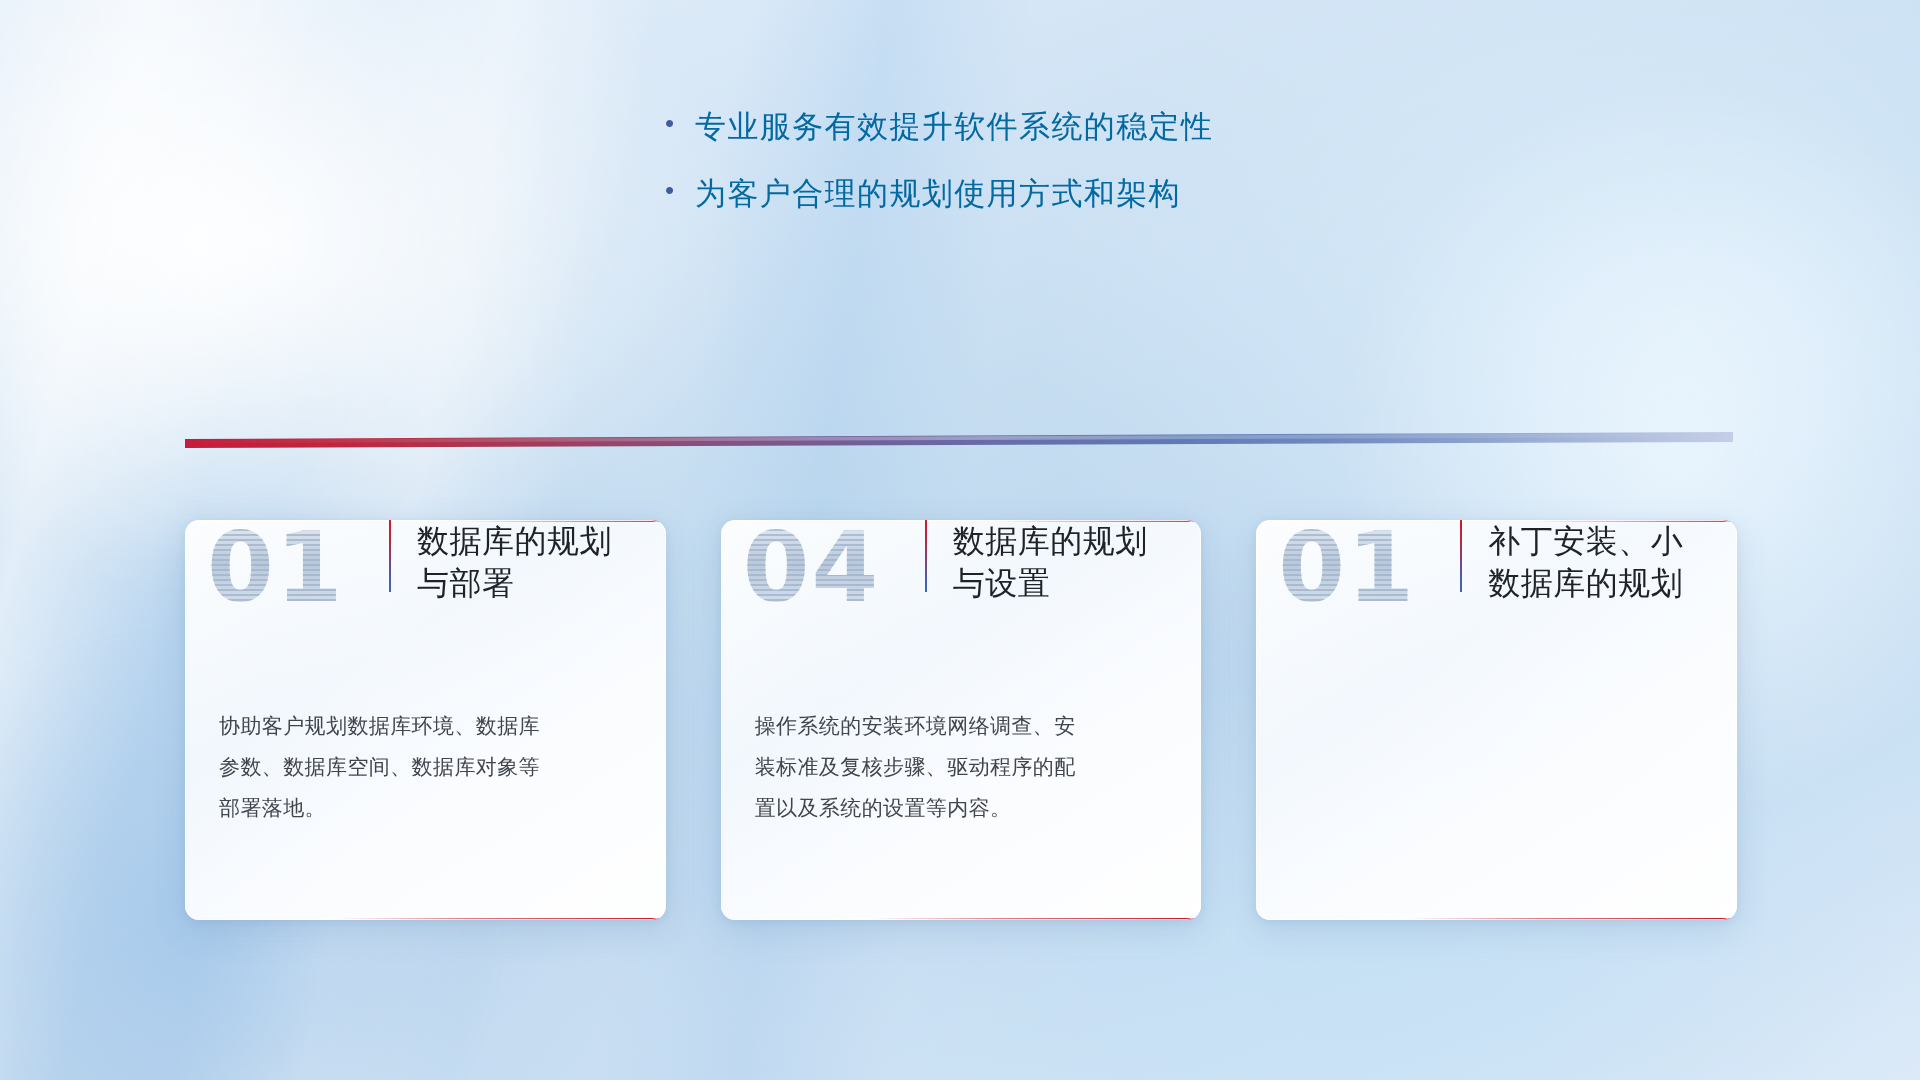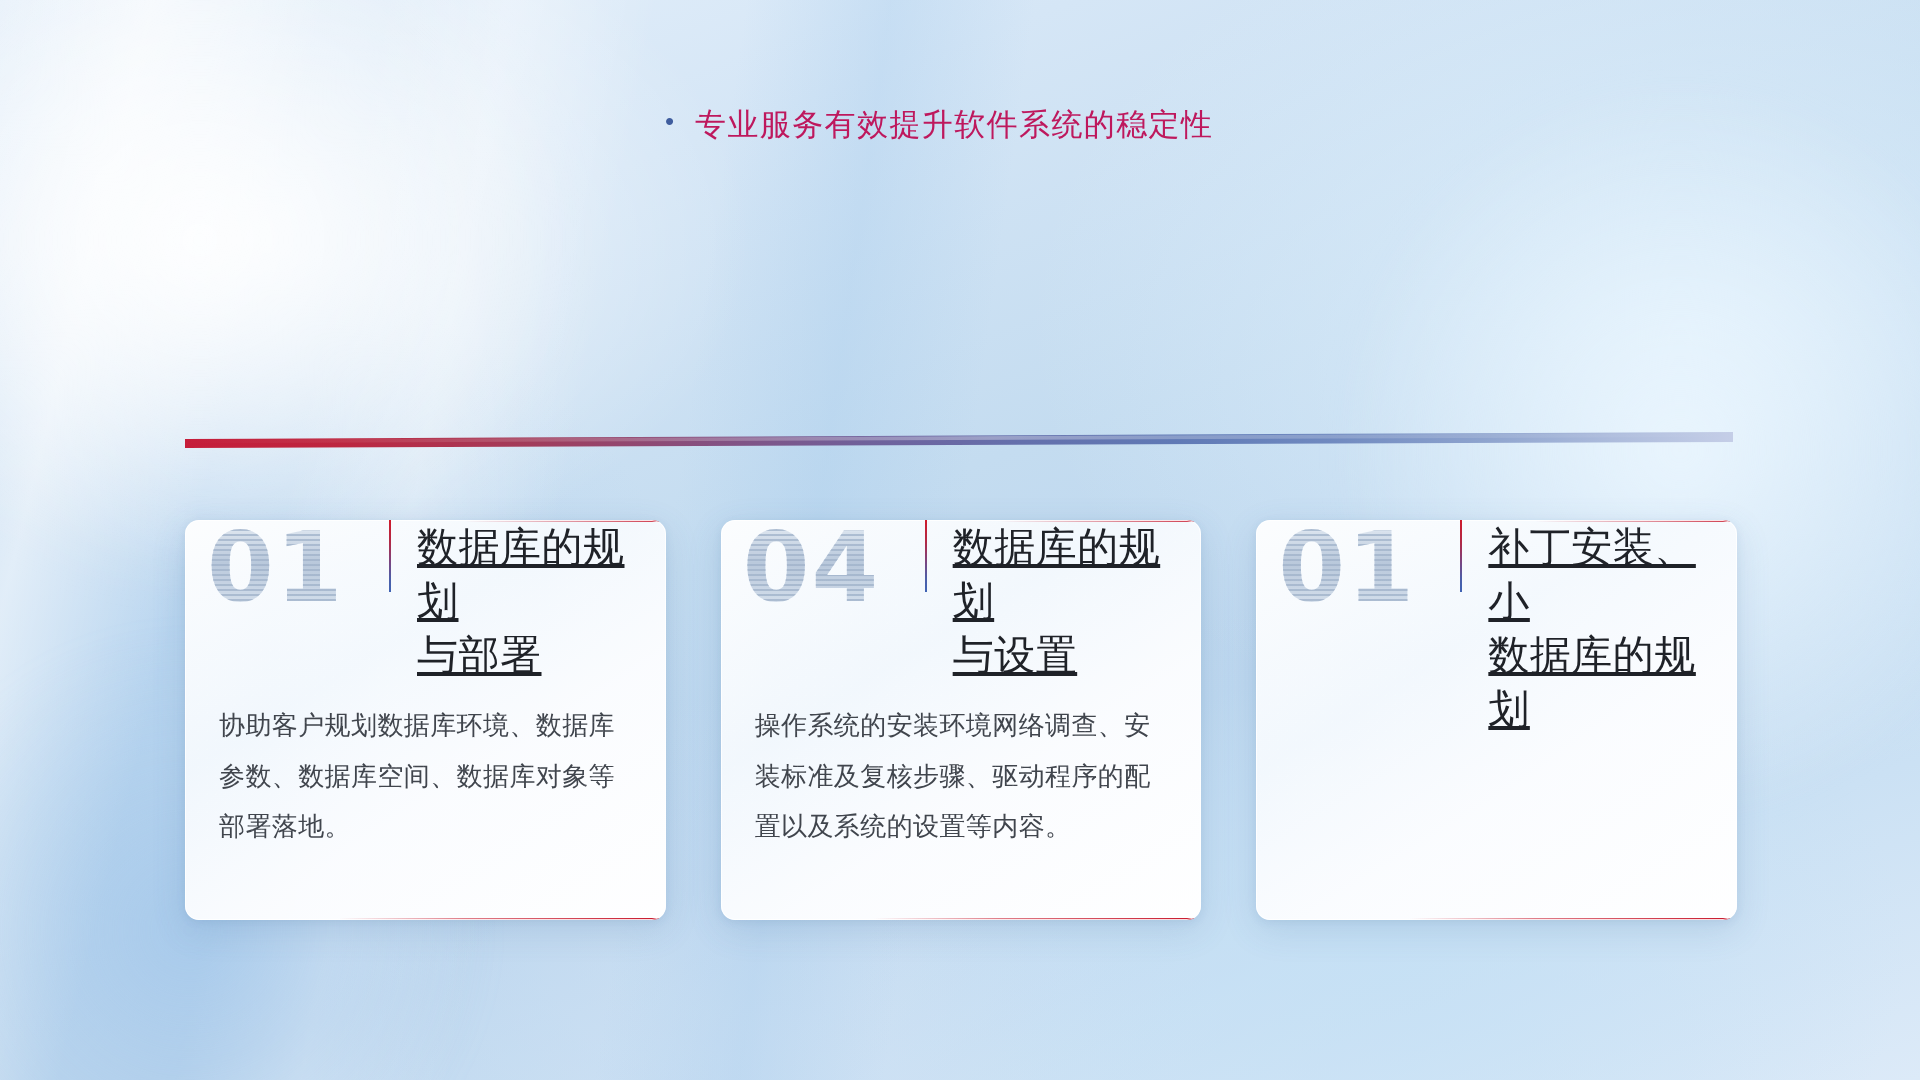--- a/index.html
+++ b/index.html
@@ -61,26 +61,25 @@
     width:30px;
     flex:0 0 30px;
     color:#3f5d9e;
     font-size:26px;
     line-height:1;
     position:relative;
     top:-5px;
   }
   .bullet-dot::before { content:"\2022"; }
   .bullet-text {
-    color:#be185d;
+    color:#0369a1;
     font-size:31px;
     letter-spacing:1.4px;
     line-height:1.25;
     font-weight:400;
-    font-family:Liberation Mono, monospace;
   }
 
   
   .divider-wrap {
     position:absolute;
     left:185px; top:432px;
     width:1548px; height:16px;
   }
   .divider-bar {
     position:absolute; left:0; top:0; width:100%; height:100%;
@@ -165,31 +164,31 @@
     opacity:0.68;
   }
   .card-sep {
     width:2px;
     height:72px;
     flex:0 0 2px;
     margin:0 26px 0 0;
     background:linear-gradient(180deg, #cf1b2c 0%, #b02a48 32%, #7a4480 58%, #4b5ea8 82%, #3f63b4 100%);
   }
   .card-title {
-    font-size:41px;
+    font-size:32px;
     line-height:1.32;
     color:#1f2228;
     font-weight:500;
     letter-spacing:0.5px;
     white-space:pre-line;
-    text-decoration:underline;
   }
   .card-body {
     padding:0 34px 0 34px;
-    font-size:26px;
+    margin-top:6px;
+    font-size:21px;
     line-height:1.95;
     color:#40454d;
     letter-spacing:0.4px;
     white-space:pre-line;
   }
 
   .dots-overlay {
     position:absolute; inset:0;
     background-image:radial-gradient(rgba(255,255,255,0.55) 1px, transparent 1px);
     background-size:9px 9px;
@@ -203,20 +202,24 @@
 <div class="bg"></div>
 <div class="bg-streak"></div>
 <div class="bg-glow-left"></div>
 <div class="bg-glow-bottomleft"></div>
 <div class="bg-glow-right"></div>
 
 <div class="bullets">
   <div class="bullet-row">
     <span class="bullet-dot"></span>
     <span class="bullet-text">专业服务有效提升软件系统的稳定性</span>
+  </div>
+  <div class="bullet-row">
+    <span class="bullet-dot"></span>
+    <span class="bullet-text">为客户合理的规划使用方式和架构</span>
   </div>
 </div>
 
 <div class="divider-wrap">
   <div class="divider-bar"></div>
   <div class="divider-highlight"></div>
 </div>
 
 <div class="cards">
 

